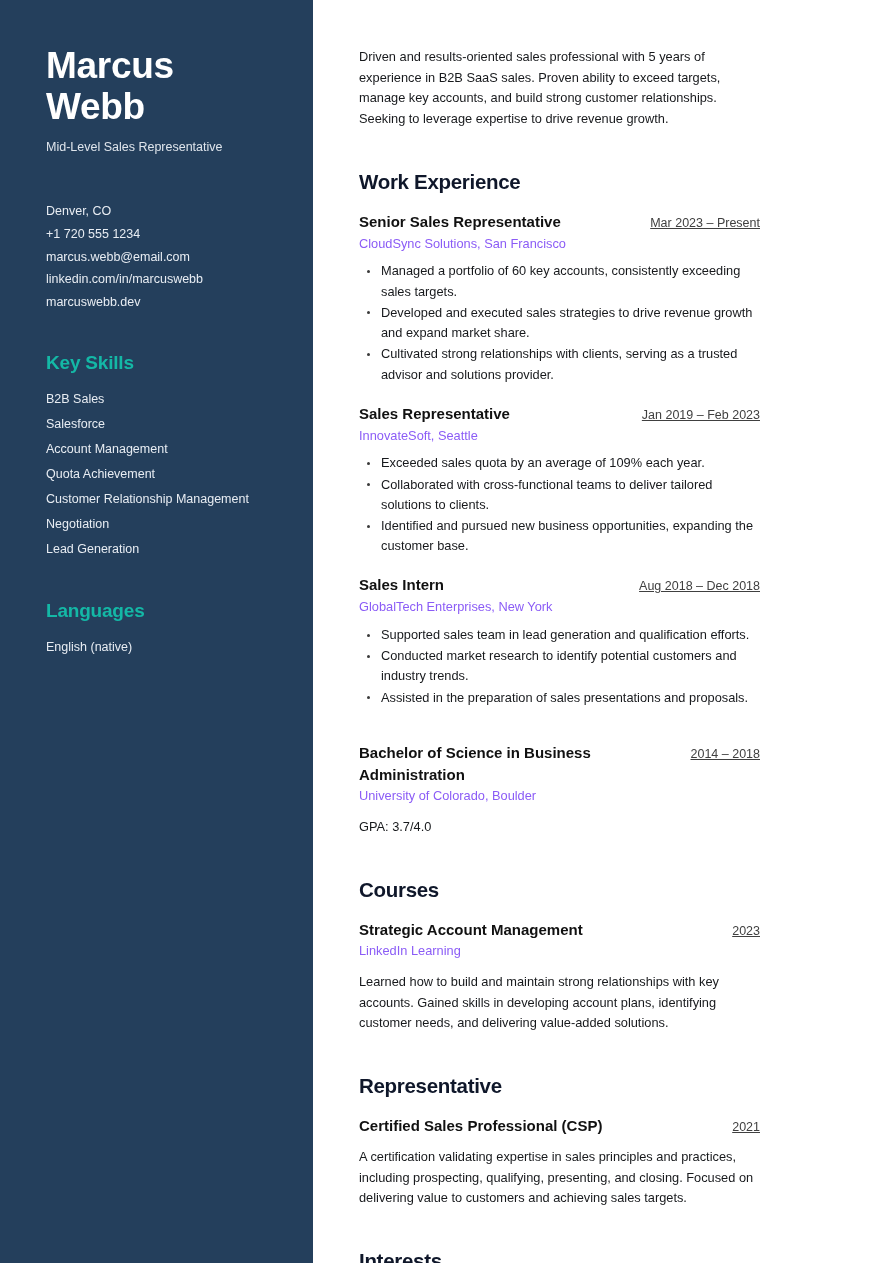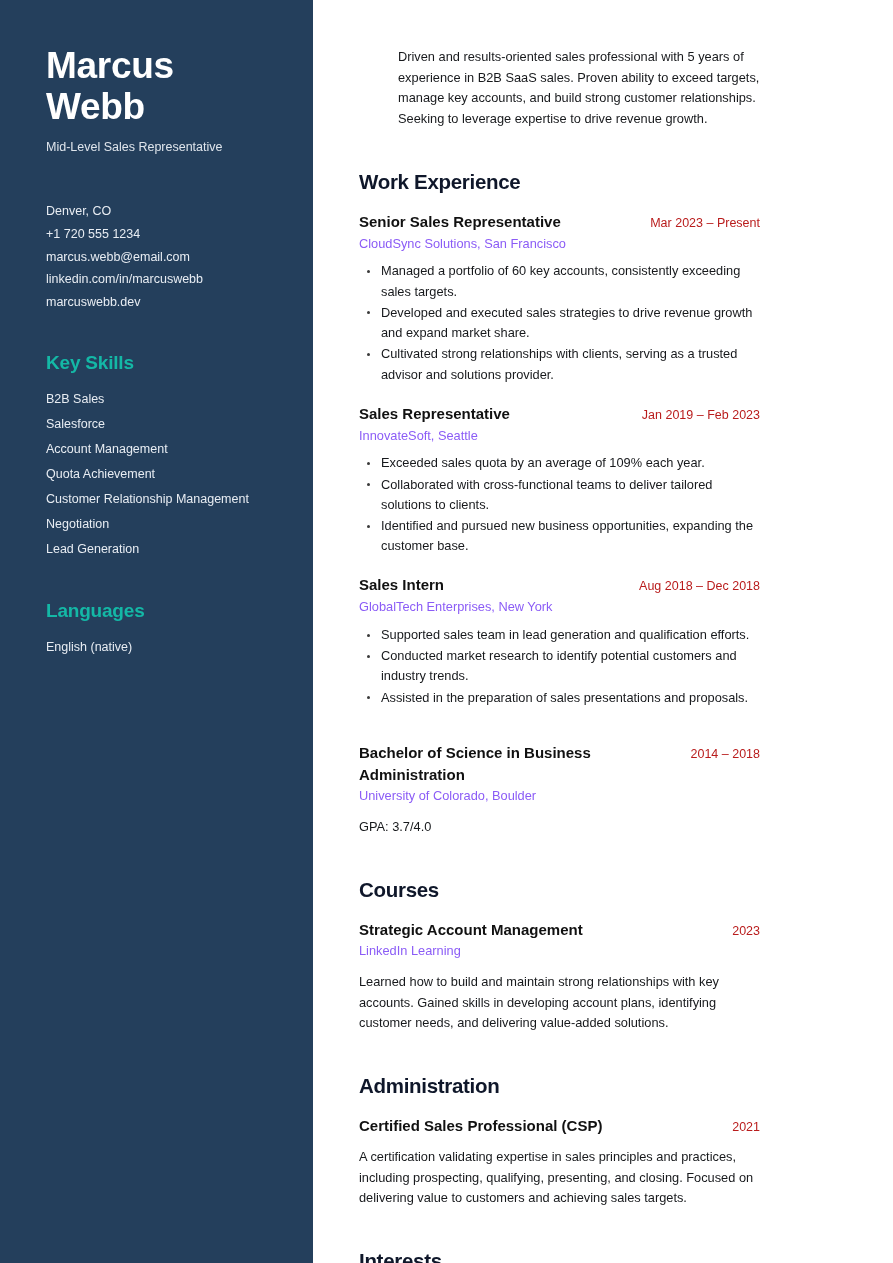--- a/index.html
+++ b/index.html
@@ -80,21 +80,20 @@
   .main {
     flex: 1 1 auto;
     padding: 47px 48px 0 46px;
     color: #1a1a1a;
   }
   .summary {
     font-size: 12.8px;
     line-height: 1.62;
     color: #17191c;
     margin-bottom: 40px;
-    margin-left: 39px;
   }
   .section { margin-bottom: 34px; }
   .section-heading {
     font-size: 20.5px;
     font-weight: bold;
     color: #0f172a;
     letter-spacing: -0.3px;
     margin-bottom: 17px;
   }
   .entry { margin-bottom: 18px; }
@@ -106,23 +105,24 @@
     gap: 14px;
   }
   .entry-title {
     font-size: 15px;
     font-weight: bold;
     color: #111111;
     line-height: 1.45;
   }
   .entry-date {
     font-size: 12.5px;
-    color: #b91c1c;
+    color: #404040;
     white-space: nowrap;
     line-height: 1.45;
+    text-decoration: underline;
   }
   .entry-sub {
     font-size: 12.8px;
     color: #8b5cf6;
     line-height: 1.55;
     margin-top: 1px;
   }
   .bullets {
     margin: 8px 0 0 0;
     padding: 0;
@@ -270,21 +270,21 @@
         <div class="entry-head">
           <span class="entry-title">Strategic Account Management</span>
           <span class="entry-date">2023</span>
         </div>
         <div class="entry-sub">LinkedIn Learning</div>
         <div class="entry-note">Learned how to build and maintain strong relationships with key accounts. Gained skills in developing account plans, identifying customer needs, and delivering value-added solutions.</div>
       </div>
     </section>
 
     <section class="section sec-accreditations">
-      <h2 class="section-heading">Administration</h2>
+      <h2 class="section-heading">Representative</h2>
       <div class="entry">
         <div class="entry-head">
           <span class="entry-title">Certified Sales Professional (CSP)</span>
           <span class="entry-date">2021</span>
         </div>
         <div class="entry-note">A certification validating expertise in sales principles and practices, including prospecting, qualifying, presenting, and closing. Focused on delivering value to customers and achieving sales targets.</div>
       </div>
     </section>
 
     <section class="section">

